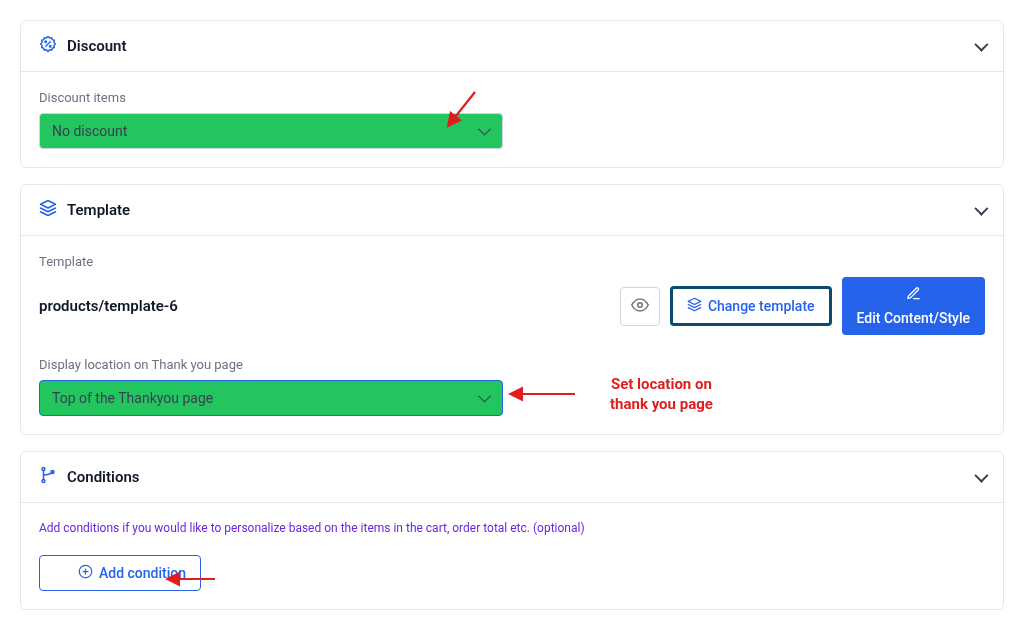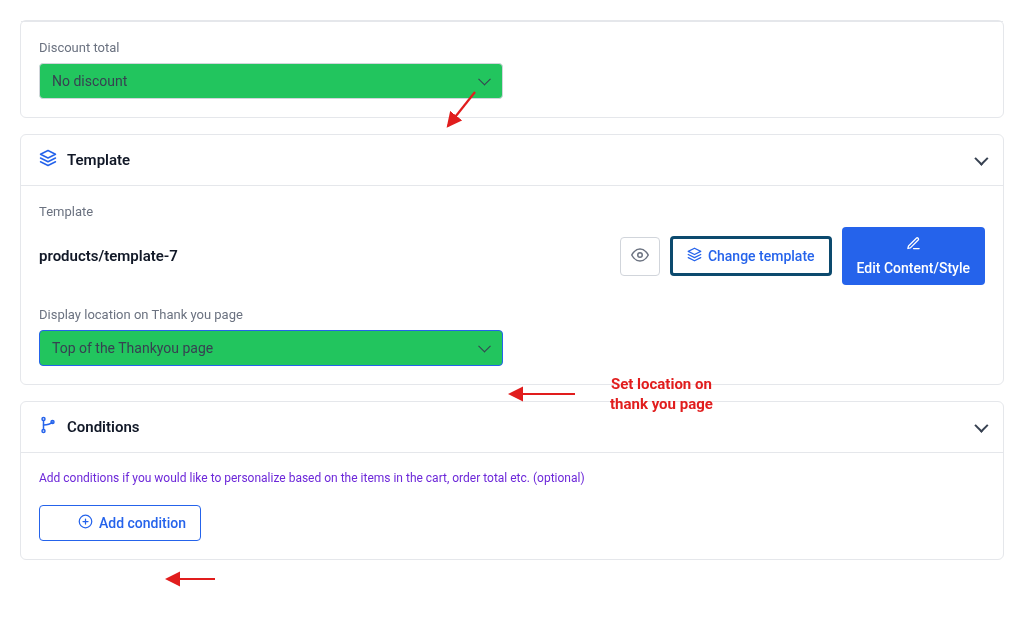--- a/index.html
+++ b/index.html
@@ -155,22 +155,36 @@
       text-align: center;
       line-height: 1.35;
     }
   </style>
 </head>
 <body>
 
 <div class="page-wrap">
 
   <div class="card">
+    <div class="card-header">
+      <div class="card-header-left">
+        <span>
+          <svg width="18" height="18" viewBox="0 0 24 24" fill="none" stroke="#2563eb" stroke-width="2" stroke-linejoin="round" stroke-linecap="round">
+            <path d="M12 2l2 2 2.8-.5.9 2.7 2.7.9-.5 2.8 2 2-2 2 .5 2.8-2.7.9-.9 2.7-2.8-.5-2 2-2-2-2.8.5-.9-2.7-2.7-.9.5-2.8-2-2 2-2-.5-2.8 2.7-.9.9-2.7 2.8.5 2-2z"></path>
+            <path d="M9 15l6-6"></path>
+            <circle cx="9" cy="9" r="1"></circle>
+            <circle cx="15" cy="15" r="1"></circle>
+          </svg>
+        </span>
+        <span class="card-title">Discount</span>
+      </div>
+      <span class="chevron"></span>
+    </div>
     <div class="card-body">
-      <label class="field-label">Discount total</label>
+      <label class="field-label">Discount items</label>
       <div class="select-wrap">
         <select class="select-discount">
           <option>No discount</option>
         </select>
       </div>
     </div>
   </div>
 
   <div class="card">
     <div class="card-header">
@@ -182,21 +196,21 @@
             <polyline points="2 17 12 22 22 17"></polyline>
           </svg>
         </span>
         <span class="card-title">Template</span>
       </div>
       <span class="chevron"></span>
     </div>
     <div class="card-body">
       <label class="field-label">Template</label>
       <div class="template-row">
-        <div class="template-name">products/template-7</div>
+        <div class="template-name">products/template-6</div>
         <div class="btn-group">
           <button class="btn btn-icon-only">
             <span>
               <svg width="18" height="18" viewBox="0 0 24 24" fill="none" stroke="#6b7280" stroke-width="2" stroke-linecap="round" stroke-linejoin="round">
                 <path d="M1 12s4-8 11-8 11 8 11 8-4 8-11 8-11-8-11-8z"></path>
                 <circle cx="12" cy="12" r="3"></circle>
               </svg>
             </span>
           </button>
           <button class="btn btn-outline-primary">

